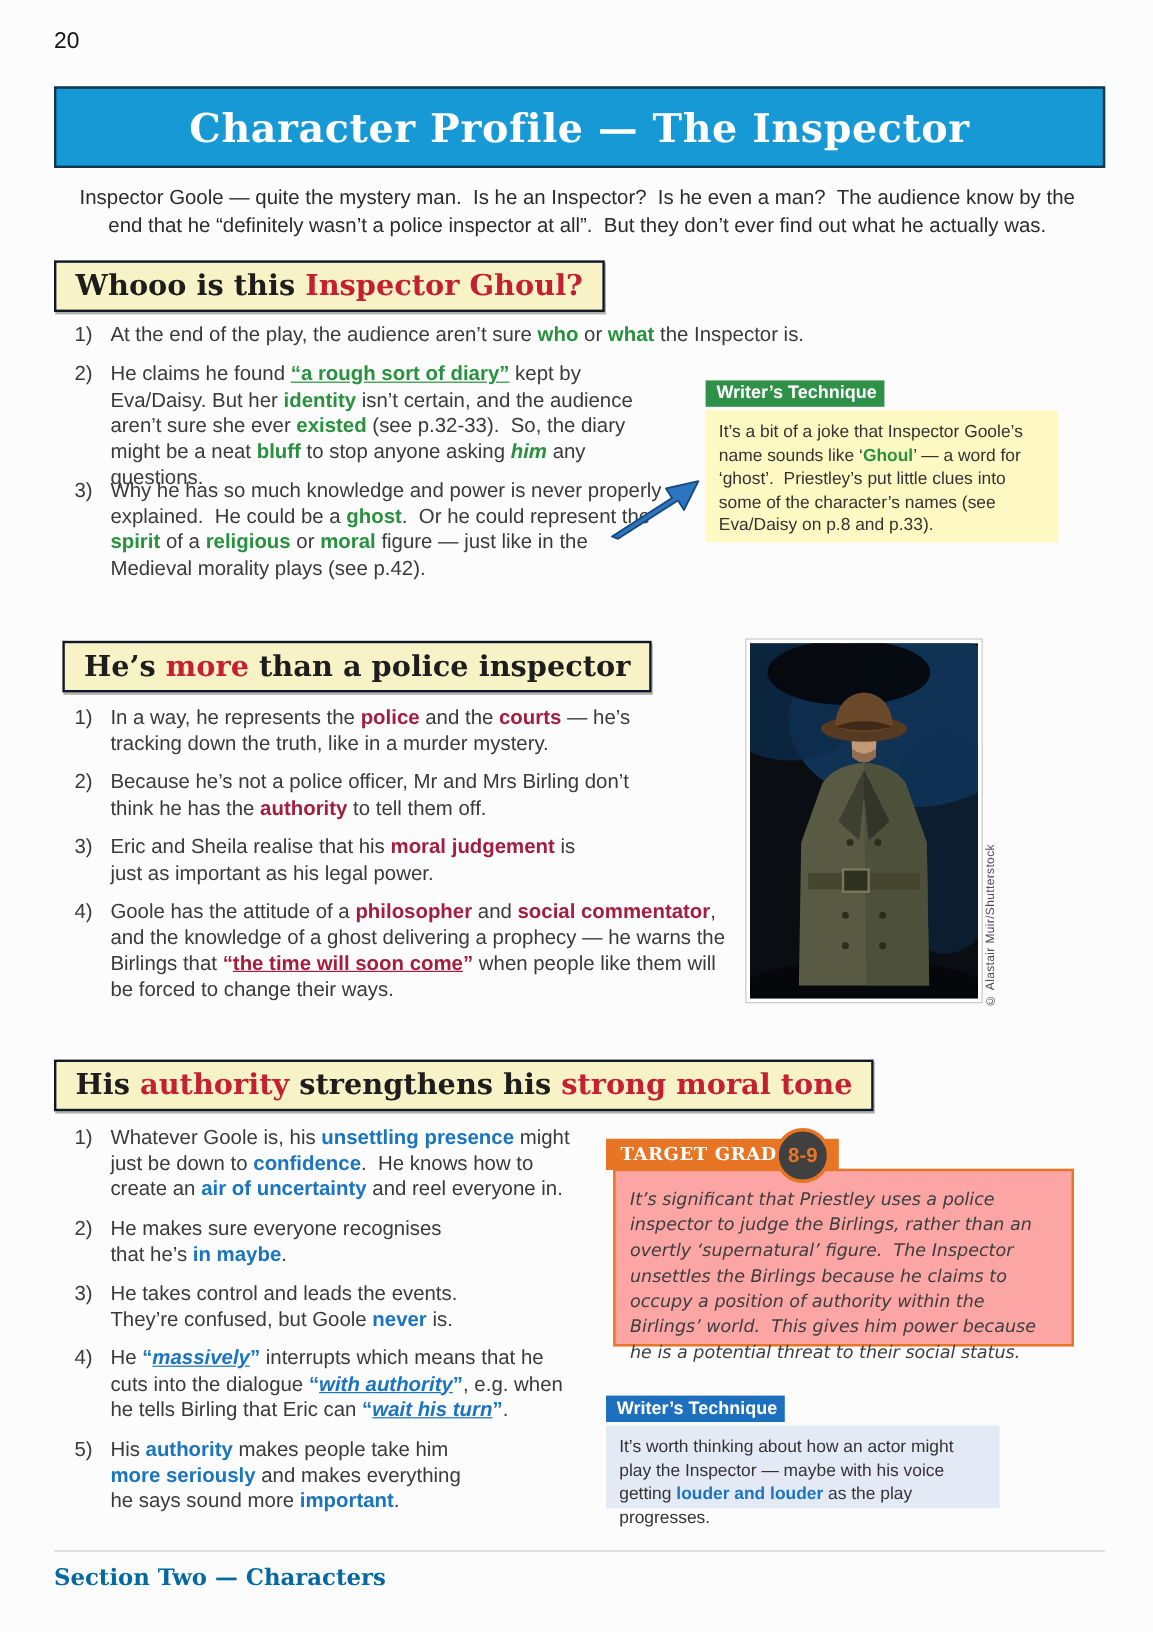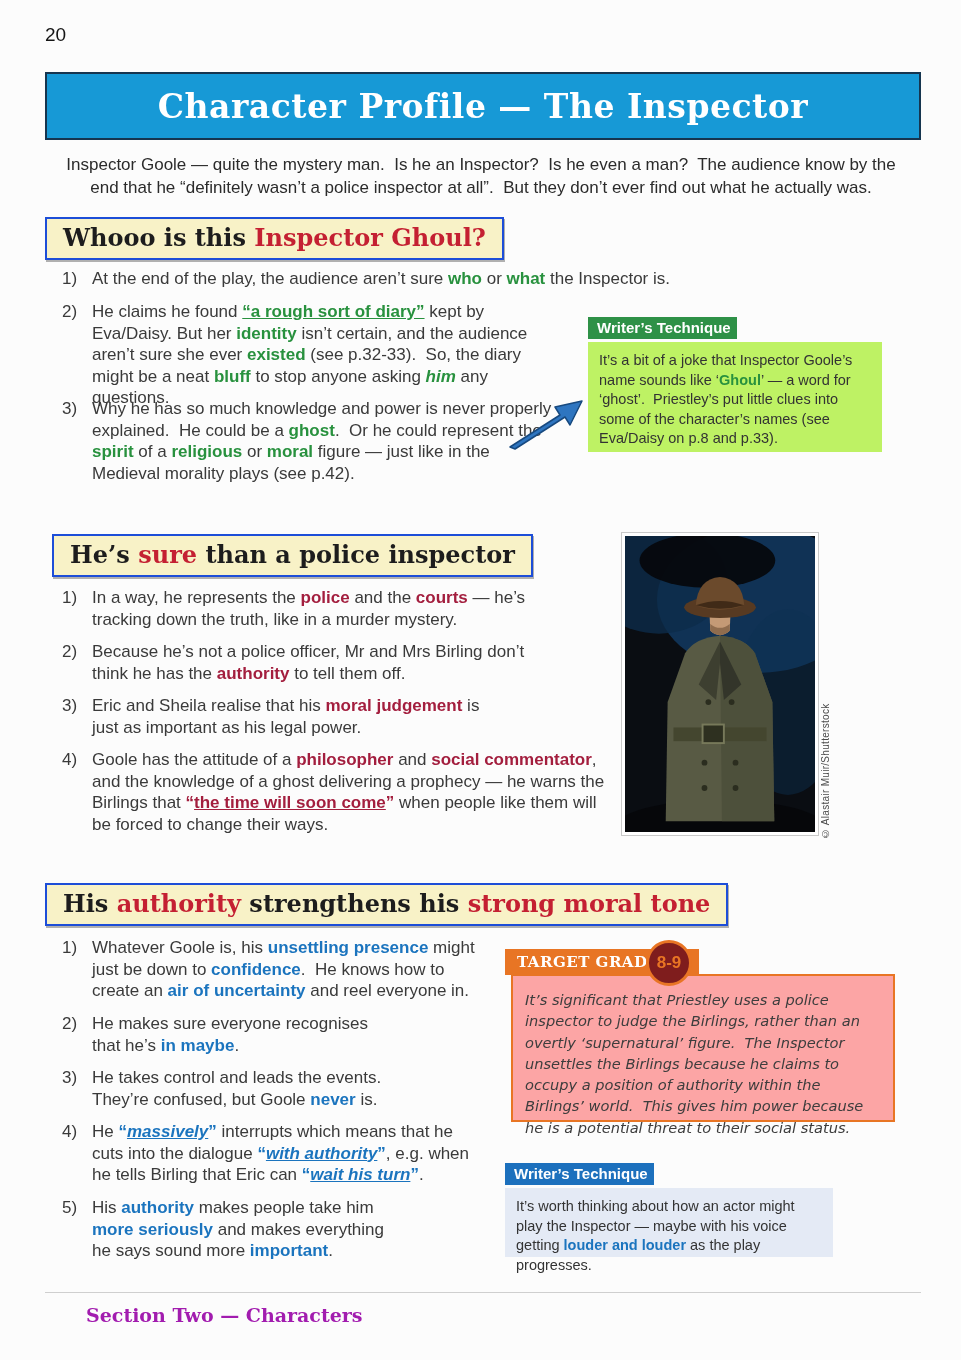--- a/index.html
+++ b/index.html
@@ -14,59 +14,59 @@
     --wtblue:#1C70BD;
   }
   *{margin:0;padding:0;box-sizing:border-box;}
   body{background:#e8e8e8;font-family:"Liberation Sans",sans-serif;}
   .page{position:relative;width:961px;height:1360px;background:#FCFCFC;margin:0 auto;overflow:hidden;color:var(--ink);}
   .pagenum{position:absolute;left:45px;top:24px;font-size:19px;font-weight:normal;color:#151515;}
   .main-header{position:absolute;left:45px;top:72px;width:876px;height:68px;background:var(--header-blue);
     border:2px solid #16354F;display:flex;align-items:center;justify-content:center;}
   .main-header h1{font-family:"DejaVu Serif","Liberation Serif",serif;font-weight:bold;font-size:33px;color:#fff;letter-spacing:.5px;}
   .intro{position:absolute;left:58px;top:153px;width:846px;font-size:17px;line-height:23px;text-align:center;color:#2b2b2b;white-space:pre-wrap;}
-  .sec-head{position:absolute;background:#F8F2C7;border:2px solid #1d4ed8;box-shadow:1px 2px 0 rgba(0,0,0,.30);
+  .sec-head{position:absolute;background:#F8F2C7;border:2px solid #0f172a;box-shadow:1px 2px 0 rgba(0,0,0,.30);
     padding:4px 16px 6px 16px;font-family:"DejaVu Serif","Liberation Serif",serif;font-weight:bold;font-size:24px;color:#1d1d1d;white-space:nowrap;}
   .sec-head .seg-red{font-weight:bold;}
   .li{position:absolute;display:flex;font-size:17px;line-height:21.5px;color:#3a3a3a;}
   .num{width:30px;flex:none;}
   .li-text{flex:1;white-space:pre-wrap;}
   
   .seg-red{color:var(--red);}
   .seg-green{color:var(--green);font-weight:bold;}
   .seg-green-u{color:var(--green);font-weight:bold;text-decoration:underline;}
   .seg-green-i{color:var(--green);font-weight:bold;font-style:italic;}
   .seg-maroon{color:var(--maroon);font-weight:bold;}
   .seg-maroon-u{color:var(--maroon);font-weight:bold;text-decoration:underline;}
   .seg-blue{color:var(--blue);font-weight:bold;}
   .seg-blue-iu{color:var(--blue);font-weight:bold;font-style:italic;text-decoration:underline;}
   
   .wt-label{position:absolute;color:#fff;font-weight:bold;font-size:15px;padding:2px 6px 3px 9px;}
   .wt-label.green{background:var(--wtgreen);}
   .wt-label.blue{background:var(--wtblue);}
   .wt-box{position:absolute;font-size:14.5px;line-height:19.5px;color:#333;padding:9px 11px;white-space:pre-wrap;}
-  .wt-box.green{background:#bef264;}
+  .wt-box.green{background:#fef9c3;}
   .wt-box.blue{background:#E4EAF5;}
   
   .tg-tab{position:absolute;left:505px;top:949px;background:var(--orange);color:#fff;
     font-family:"DejaVu Serif","Liberation Serif",serif;font-weight:bold;font-size:15px;letter-spacing:.5px;
     padding:4px 40px 4px 12px;z-index:3;}
-  .tg-circle{position:absolute;left:646px;top:940px;width:46px;height:46px;border-radius:50%;background:#7f1d1d;
+  .tg-circle{position:absolute;left:646px;top:940px;width:46px;height:46px;border-radius:50%;background:#404040;
     border:3px solid var(--orange);color:var(--orange);font-weight:bold;font-size:17px;
     display:flex;align-items:center;justify-content:center;z-index:4;}
   .tg-box{position:absolute;left:511px;top:974px;width:384px;height:148px;background:#fca5a5;border:2px solid var(--orange);
     padding:13px 12px;font-family:"DejaVu Sans",sans-serif;font-style:italic;font-size:14.6px;line-height:21.3px;color:#3d3d3d;white-space:pre-wrap;z-index:2;}
   
   .photo{position:absolute;left:621px;top:532px;width:198px;height:304px;background:#fff;border:1px solid #c9c9c9;padding:3px;}
   .photo svg{display:block;width:100%;height:100%;}
   .credit{position:absolute;left:820px;top:697px;height:142px;width:15px;
     writing-mode:vertical-rl;transform:rotate(180deg);font-size:10px;color:#4a4a4a;letter-spacing:.3px;}
   .pointer-arrow{position:absolute;left:500px;top:393px;width:92px;height:62px;}
   .footer-rule{position:absolute;left:45px;top:1292px;width:876px;height:1px;background:#cfcfcf;}
-  .footer{position:absolute;left:45px;top:1304px;font-family:"DejaVu Serif","Liberation Serif",serif;font-weight:bold;font-size:19px;color:#a21caf;margin-left:41px;}
+  .footer{position:absolute;left:45px;top:1304px;font-family:"DejaVu Serif","Liberation Serif",serif;font-weight:bold;font-size:19px;color:#0369a1;}
 </style>
 </head>
 <body>
 
 <div class="page">
 
   <div class="pagenum">20</div>
 
   <div class="main-header">
     <h1>Character Profile — The Inspector</h1>
@@ -89,21 +89,21 @@
     <div class="li-text"><span>Why he has so much knowledge and power is never properly explained.  He could be a </span><span class="seg-green">ghost</span><span>.  Or he could represent the </span><span class="seg-green">spirit</span><span> of a </span><span class="seg-green">religious</span><span> or </span><span class="seg-green">moral</span><span> figure — just like in the Medieval morality plays (see p.42).</span></div>
   </div>
 
   <div class="wt-label green" style="left:588px;top:317px;">Writer’s Technique</div>
   <div class="wt-box green" style="left:588px;top:342px;width:294px;height:110px;"><span>It’s a bit of a joke that Inspector Goole’s name sounds like ‘</span><span class="seg-green">Ghoul</span><span>’ — a word for ‘ghost’.  Priestley’s put little clues into some of the character’s names (see Eva/Daisy on p.8 and p.33).</span></div>
 
   <svg class="pointer-arrow" viewBox="0 0 92 62">
     <path d="M10 54 L60 22 L55 14 L82 8 L70 32 L65 24 L15 56 Z" fill="#2E75C0" stroke="#17497F" stroke-width="1.5" stroke-linejoin="round"></path>
   </svg>
 
-  <div class="sec-head" style="left:52px;top:534px;"><span>He’s </span><span class="seg-red">sure</span><span> than a police inspector</span></div>
+  <div class="sec-head" style="left:52px;top:534px;"><span>He’s </span><span class="seg-red">more</span><span> than a police inspector</span></div>
 
   <div class="li" style="left:62px;top:587px;width:475px;">
     <span class="num">1)</span>
     <div class="li-text"><span>In a way, he represents the </span><span class="seg-maroon">police</span><span> and the </span><span class="seg-maroon">courts</span><span> — he’s tracking down the truth, like in a murder mystery.</span></div>
   </div>
   <div class="li" style="left:62px;top:641px;width:475px;">
     <span class="num">2)</span>
     <div class="li-text"><span>Because he’s not a police officer, Mr and Mrs Birling don’t think he has the </span><span class="seg-maroon">authority</span><span> to tell them off.</span></div>
   </div>
   <div class="li" style="left:62px;top:695px;width:420px;">

